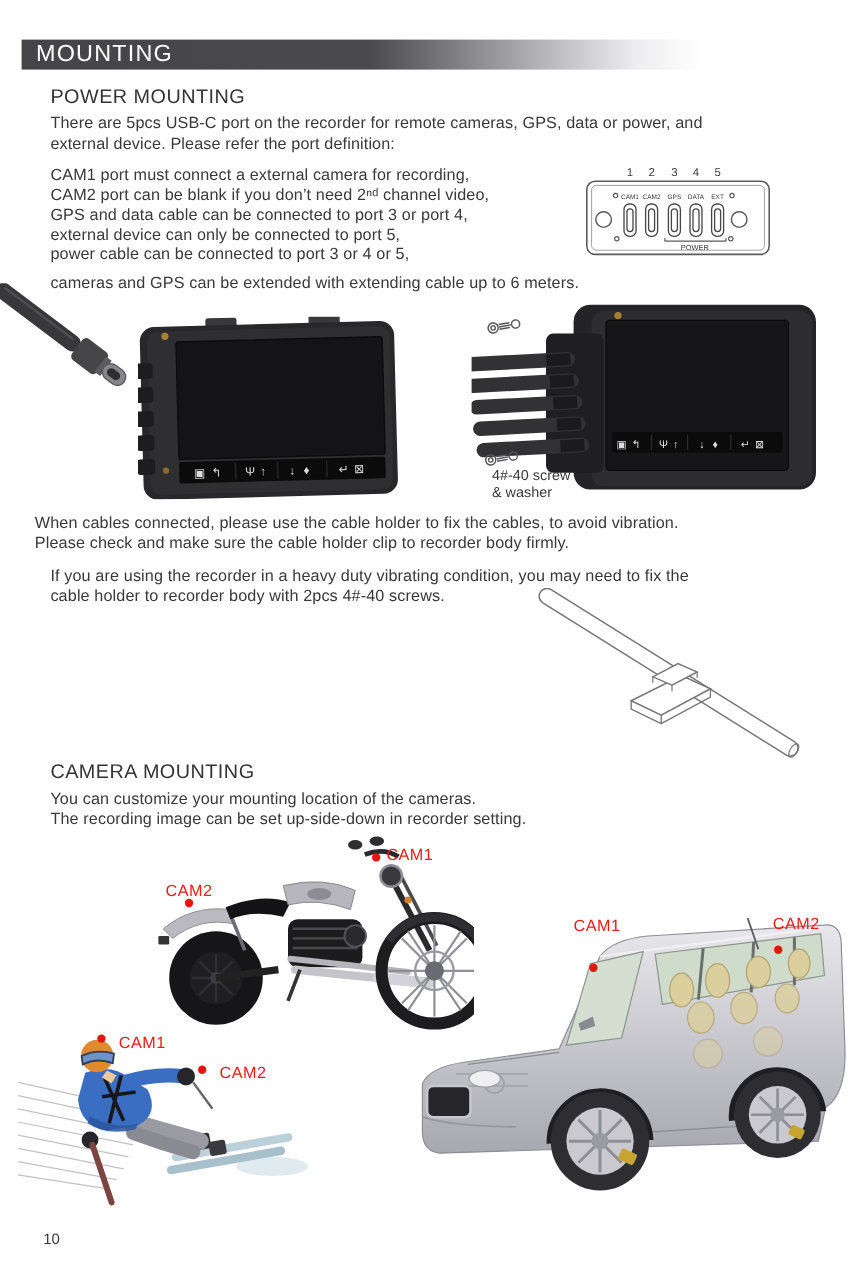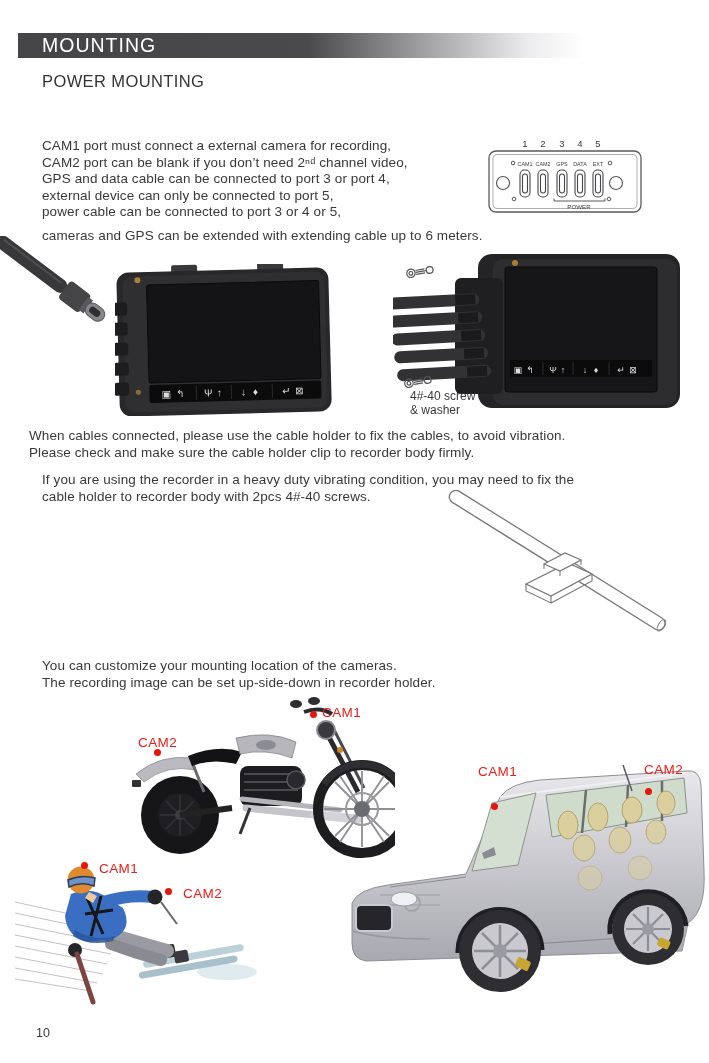--- a/index.html
+++ b/index.html
@@ -4,37 +4,39 @@
 <style>
   html,body{margin:0;padding:0;background:#fff}
   #page{position:relative;width:709px;height:1063px;background:#fff;overflow:hidden;
         font-family:"Liberation Sans",sans-serif;color:#39393b}
   .abs{position:absolute}
   .pre{white-space:pre}
   .body{font-size:13.5px;line-height:16.6px;letter-spacing:.1px}
   .subhead{font-size:16.5px;letter-spacing:.4px;color:#343436}
   .hbar{left:18px;top:33px;width:691px;height:25px;
         background:linear-gradient(90deg,#454547 0%,#4a4a4c 42%,#a7a7a9 60%,#ededef 74%,#ffffff 82%)}
-  .hbar span{display:block;font-size:19.5px;line-height:25px;color:#fff;letter-spacing:1px;padding-left:24px}
+  .hbar span{display:block;font-size:19.5px;line-height:25px;color:#fff;letter-spacing:1px;padding-left:12px}
   .screwlabel{font-size:12px;line-height:13.5px;color:#39393b}
   .cam{font-size:13.5px;letter-spacing:.4px;color:#ed1c16}
   .dot{width:7px;height:7px;border-radius:50%;background:#e8150d}
   .pagenum{font-size:12.5px}
   svg text{font-family:"Liberation Sans",sans-serif}
 </style>
 </head>
 <body>
 
 <div id="page">
 
   <div class="abs hbar">
     <span>MOUNTING</span>
   </div>
 
   <div class="abs subhead" style="left:42px;top:72px">POWER MOUNTING</div>
+  <div class="abs body pre" style="left:42px;top:95px">There are 5pcs USB-C port on the recorder for remote cameras, GPS, data or power, and
+external device. Please refer the port definition:</div>
   <div class="abs body pre" style="left:42px;top:138px">CAM1 port must connect a external camera for recording,
 CAM2 port can be blank if you don’t need 2ⁿᵈ channel video,
 GPS and data cable can be connected to port 3 or port 4,
 external device can only be connected to port 5,
 power cable can be connected to port 3 or 4 or 5,</div>
   <div class="abs body pre" style="left:42px;top:228px">cameras and GPS can be extended with extending cable up to 6 meters.</div>
 
   <svg class="abs" style="left:486px;top:136px" width="158" height="82" viewBox="0 0 158 82">
     <text x="39" y="11" text-anchor="middle" font-size="9.5" fill="#3a3a3c">1</text>
     <text x="57" y="11" text-anchor="middle" font-size="9.5" fill="#3a3a3c">2</text>
@@ -185,22 +187,23 @@
       <rect x="0" y="2" width="252" height="13" rx="6.5" fill="#fff" stroke="#777" stroke-width="1.3"></rect>
       <ellipse cx="249" cy="8.5" rx="3" ry="6.4" fill="none" stroke="#777" stroke-width="1"></ellipse>
     </g>
     <path d="M78,94 L120,73 L144,84 L103,106 Z" fill="#fff" stroke="#777" stroke-width="1.3"></path>
     <path d="M78,94 l0,7 L103,113 l0,-7 M144,84 l0,7 L103,113" fill="none" stroke="#777" stroke-width="1.1"></path>
     <path d="M96,74 L117,63 L133,70 L112,81 Z" fill="#fff" stroke="#777" stroke-width="1.2"></path>
     <path d="M96,74 l0,5 M133,70 l0,5 M112,81 l0,5" fill="none" stroke="#777" stroke-width="1"></path>
   </svg>
 
 
+  <div class="abs subhead" style="left:42px;top:634px">CAMERA MOUNTING</div>
   <div class="abs body pre" style="left:42px;top:658px">You can customize your mounting location of the cameras.
-The recording image can be set up-side-down in recorder holder.</div>
+The recording image can be set up-side-down in recorder setting.</div>
 
   <svg class="abs" style="left:340px;top:753px" width="369" height="247" viewBox="0 0 369 247">
     <defs>
       <linearGradient id="carG" x1="0" y1="0" x2="0" y2="1">
         <stop offset="0" stop-color="#e8e8ec"></stop>
           <stop offset="1" stop-color="#a8a8b0"></stop>
       </linearGradient>
     </defs>
     <path d="M12,150 Q18,136 48,132 L126,121 L160,44 Q170,30 200,27 L346,18 Q360,16 361,32 L364,118 Q366,158 348,170 L342,198 L26,208 Q12,206 12,190 Z" fill="url(#carG)" stroke="#8e8e96" stroke-width="1"></path>
     <path d="M160,44 L346,20" stroke="#f4f4f6" stroke-width="2" opacity=".8"></path>

